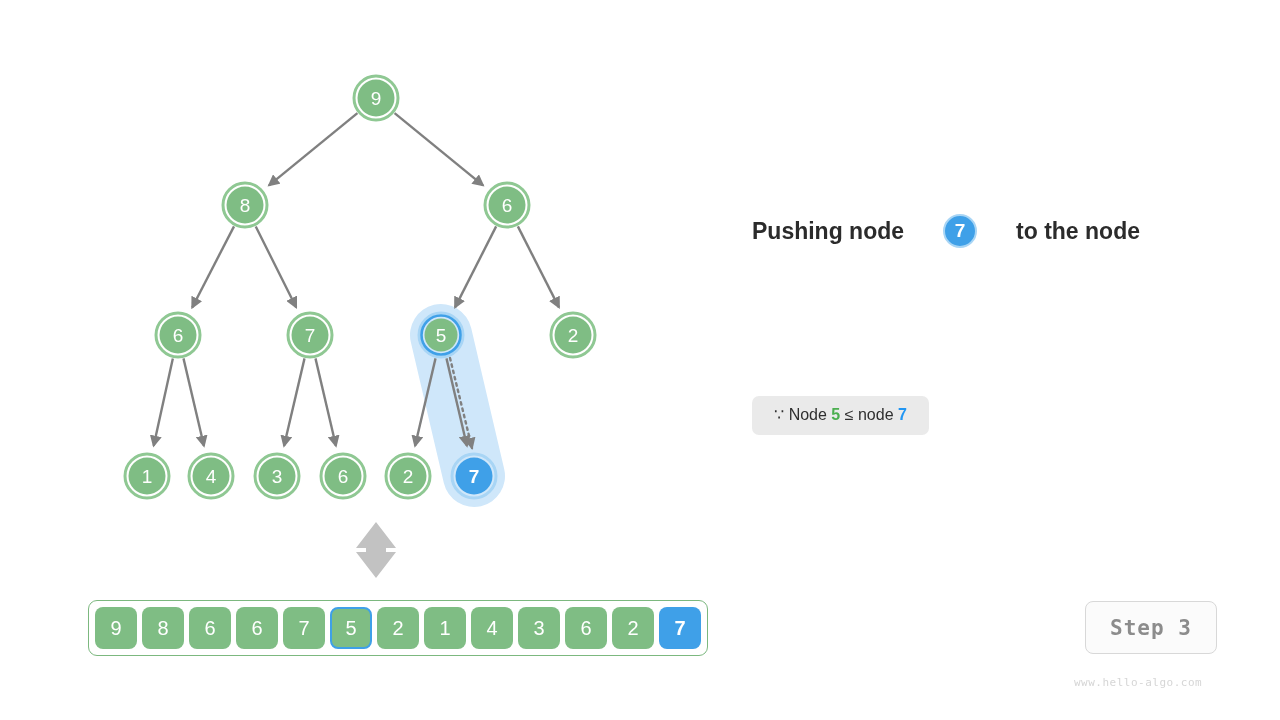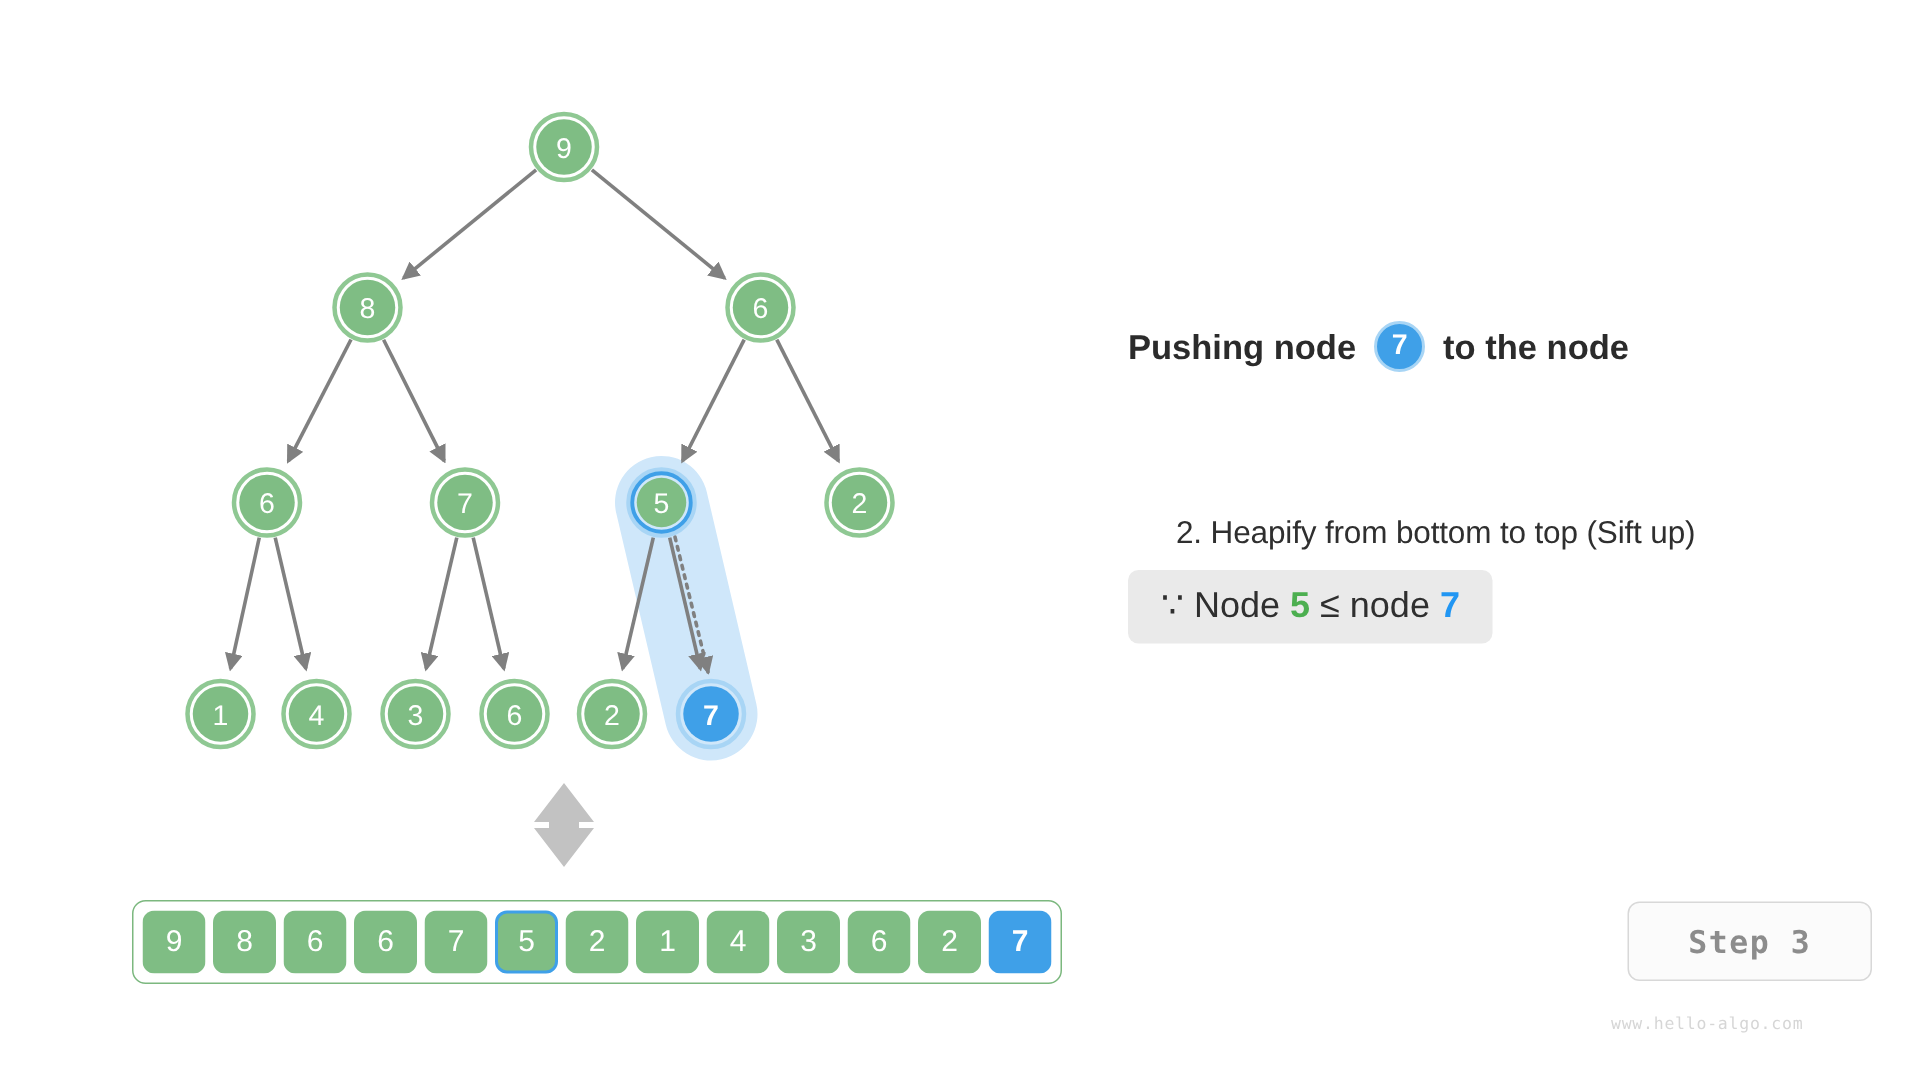--- a/index.html
+++ b/index.html
@@ -41,20 +41,21 @@
   #title {
     position: absolute;
     left: 0;
     top: 214px;
     font-size: 23px;
     font-weight: bold;
     color: #2b2b2b;
     white-space: nowrap;
     display: flex;
     align-items: center;
+    gap: 27px;
   }
   .title-badge {
     display: inline-flex;
     align-items: center;
     justify-content: center;
     width: 34px;
     height: 34px;
     border-radius: 50%;
     background: #3fa0e8;
     border: 2px solid #a8d5f5;
@@ -73,34 +74,34 @@
     letter-spacing: -0.1px;
   }
   #step-1 { top: 292px; }
   #step-2 { top: 344px; }
   .num-blue { color: #2196f3; font-weight: bold; }
   .num-green { color: #4caf50; font-weight: bold; }
 
   #reason {
     position: absolute;
     left: 0;
-    top: 380px;
+    top: 396px;
     background: #eaeaea;
     border-radius: 7px;
     padding: 9px 22px 11px 22px;
-    font-size: 24px;
+    font-size: 16px;
     color: #2f2f2f;
     white-space: nowrap;
   }
 
   #step-badge {
     position: absolute;
     left: 333px;
     top: 601px;
-    width: 163px;
+    width: 132px;
     height: 53px;
     border: 1px solid #d8d8d8;
     border-radius: 8px;
     background: #fbfbfb;
     display: flex;
     align-items: center;
     justify-content: center;
     font-family: "DejaVu Sans Mono", monospace;
     font-size: 21px;
     font-weight: bold;
@@ -283,21 +284,20 @@
 
 <div id="panel">
 
   <div id="title">
     <span>Pushing node</span>
     <span class="title-badge">7</span>
     <span>to the node</span>
   </div>
 
 
-  <div class="step-line" id="step-2">2. Heapify from bottom to top (Sift up)</div>
 
   <div id="reason">
     <span>∵</span>
     <span>Node</span>
     <span class="num-green">5</span>
     <span>≤</span>
     <span>node</span>
     <span class="num-blue">7</span>
   </div>
 

